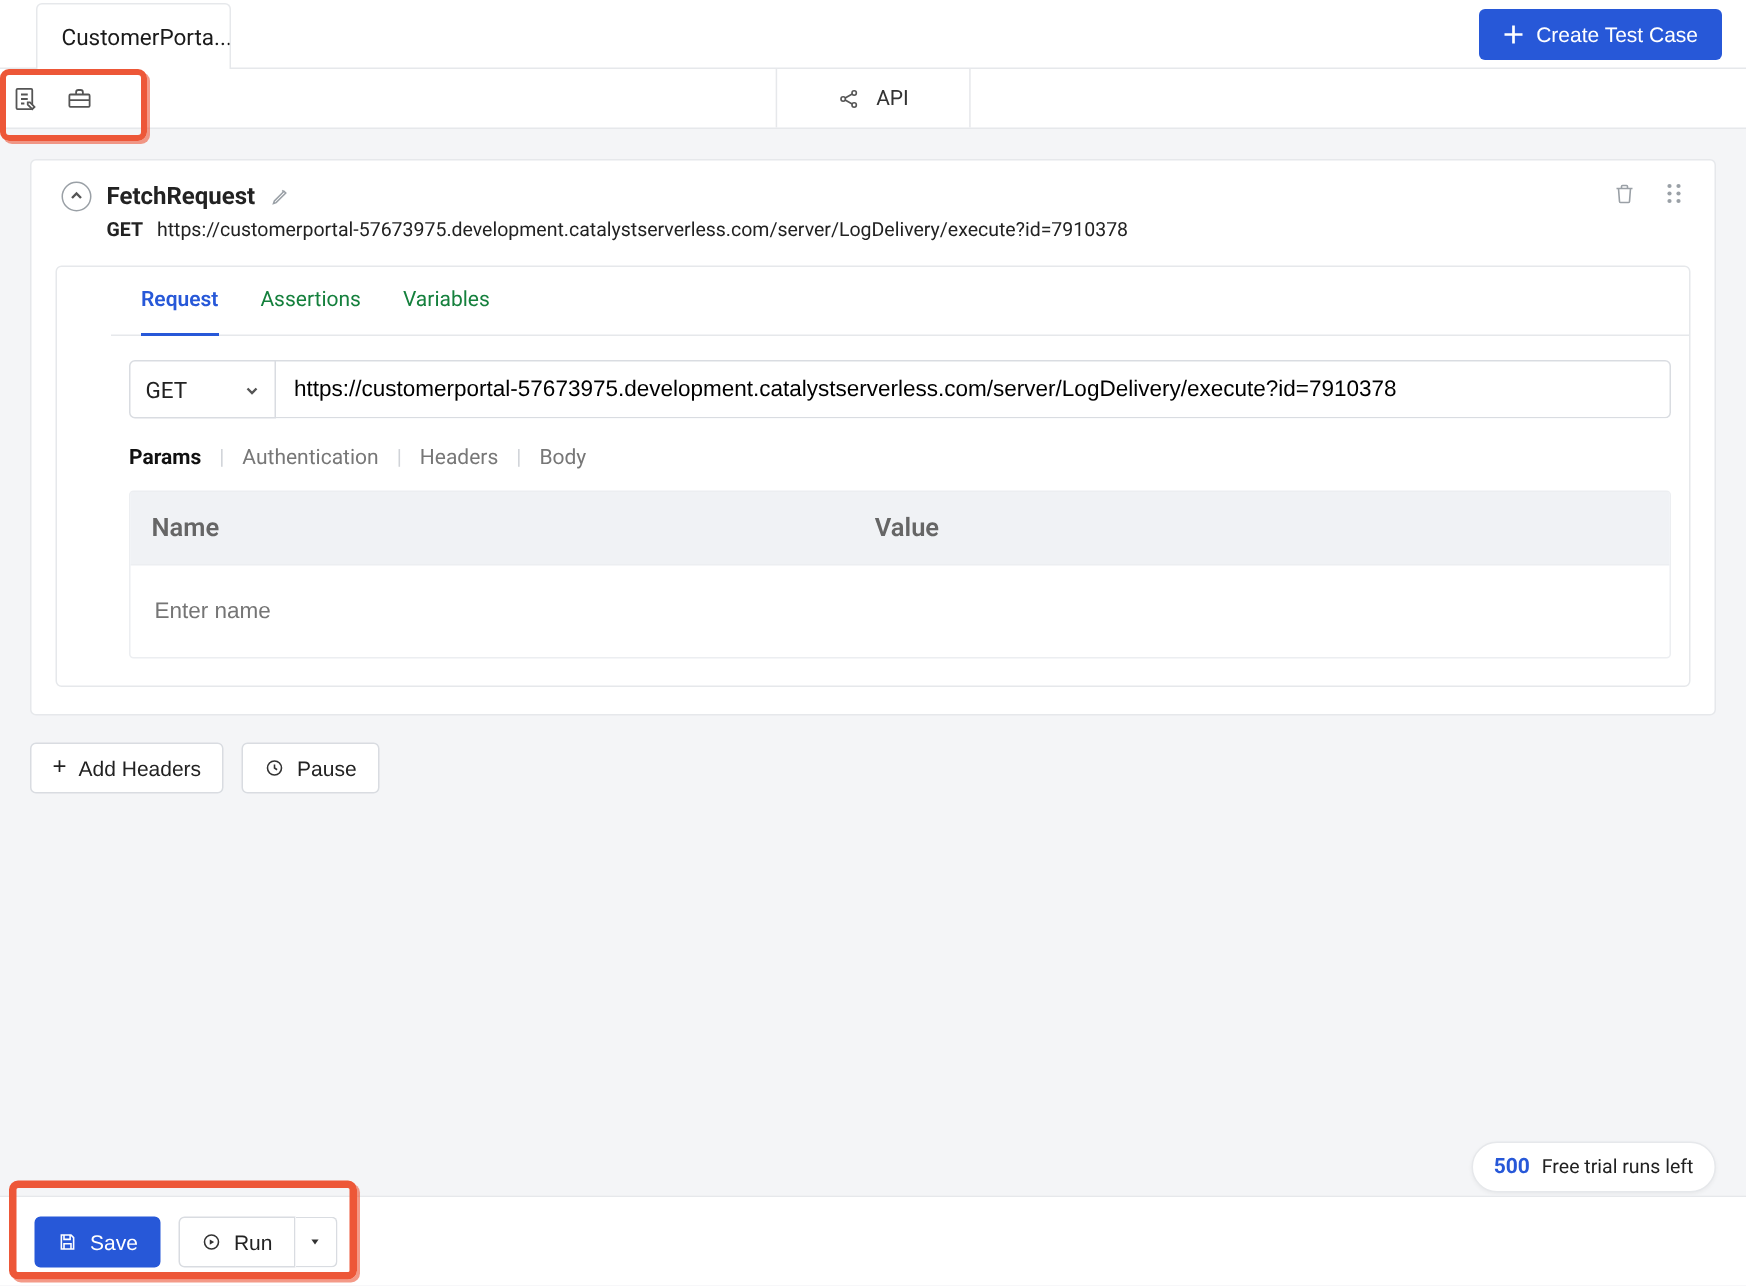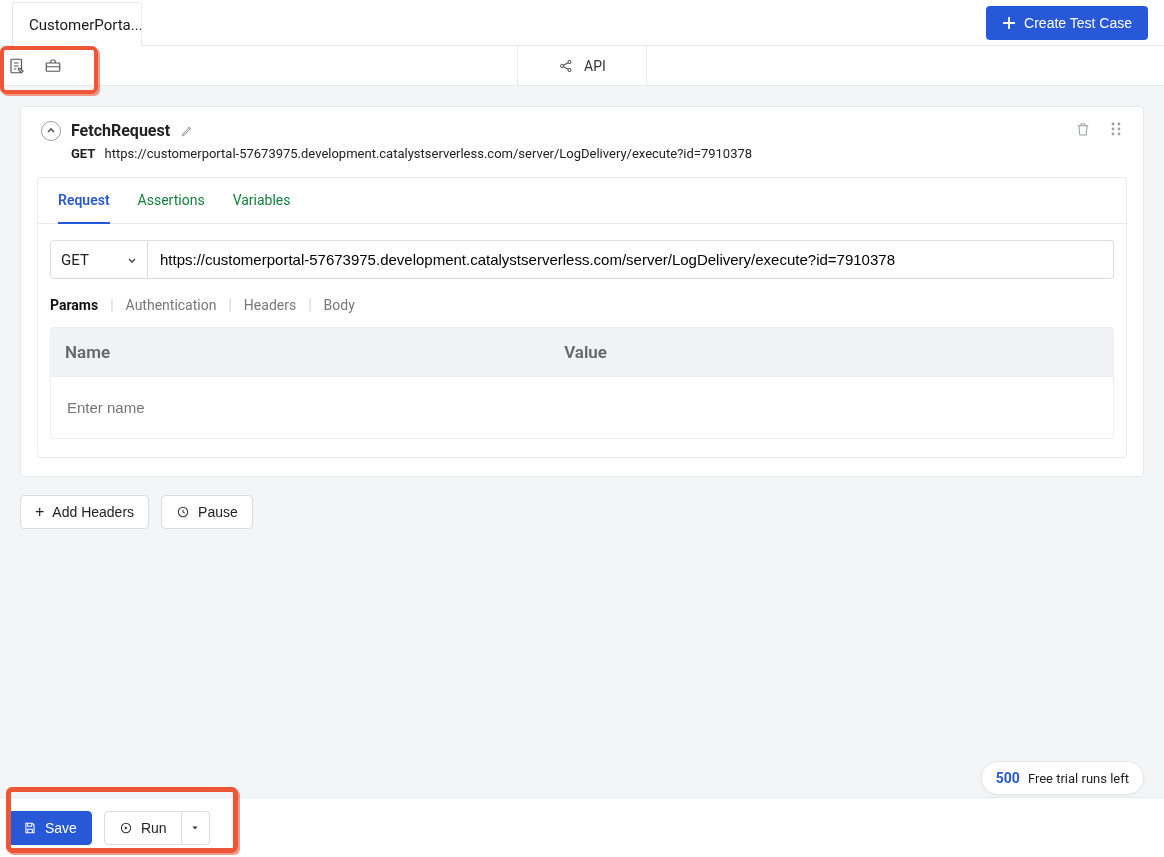--- a/index.html
+++ b/index.html
@@ -14,21 +14,21 @@
       overflow: hidden;
     }
 
     
     .tabbar {
       background: #fff;
       height: 46px;
       display: flex;
       align-items: stretch;
       border-bottom: 1px solid #e6e8eb;
-      padding-left: 12px;
+      padding-left: 24px;
       padding-right: 16px;
       justify-content: space-between;
     }
     .tab {
       display: flex; align-items: center;
       padding: 0 16px;
       border: 1px solid #e6e8eb;
       border-bottom: none;
       border-top-left-radius: 4px;
       border-top-right-radius: 4px;
@@ -127,20 +127,21 @@
     .card-actions {
       display:flex; gap:18px; align-items:center; color:#9aa0a6;
     }
     .card-actions .ic { cursor:pointer; }
 
     
     .inner {
       margin: 6px 16px 18px 16px;
       border: 1px solid #e6e8eb;
       border-radius: 4px;
+      padding-left: 36px;
     }
     .tabs {
       display:flex; gap:28px;
       padding: 0 20px;
       border-bottom: 1px solid #e6e8eb;
     }
     .tabs .t {
       padding: 14px 0;
       font-size:14px;
       color:#15803d;
@@ -258,21 +259,21 @@
     .trial-pill .num { color:#2758d8; font-weight:700; font-size:14px; }
 
     
     .bottombar {
       position:absolute;
       left:0; right:0; bottom:0;
       height: 60px;
       background:#fff;
       border-top: 1px solid #e6e8eb;
       display:flex; align-items:center;
-      padding: 0 8px;
+      padding: 0 23px;
       gap:12px;
     }
     .highlight-bottom {
       position:absolute;
       left: 6px;
       bottom: 4px;
       width: 232px;
       height: 66px;
       border: 5px solid #ed5738;
       border-radius: 6px;

